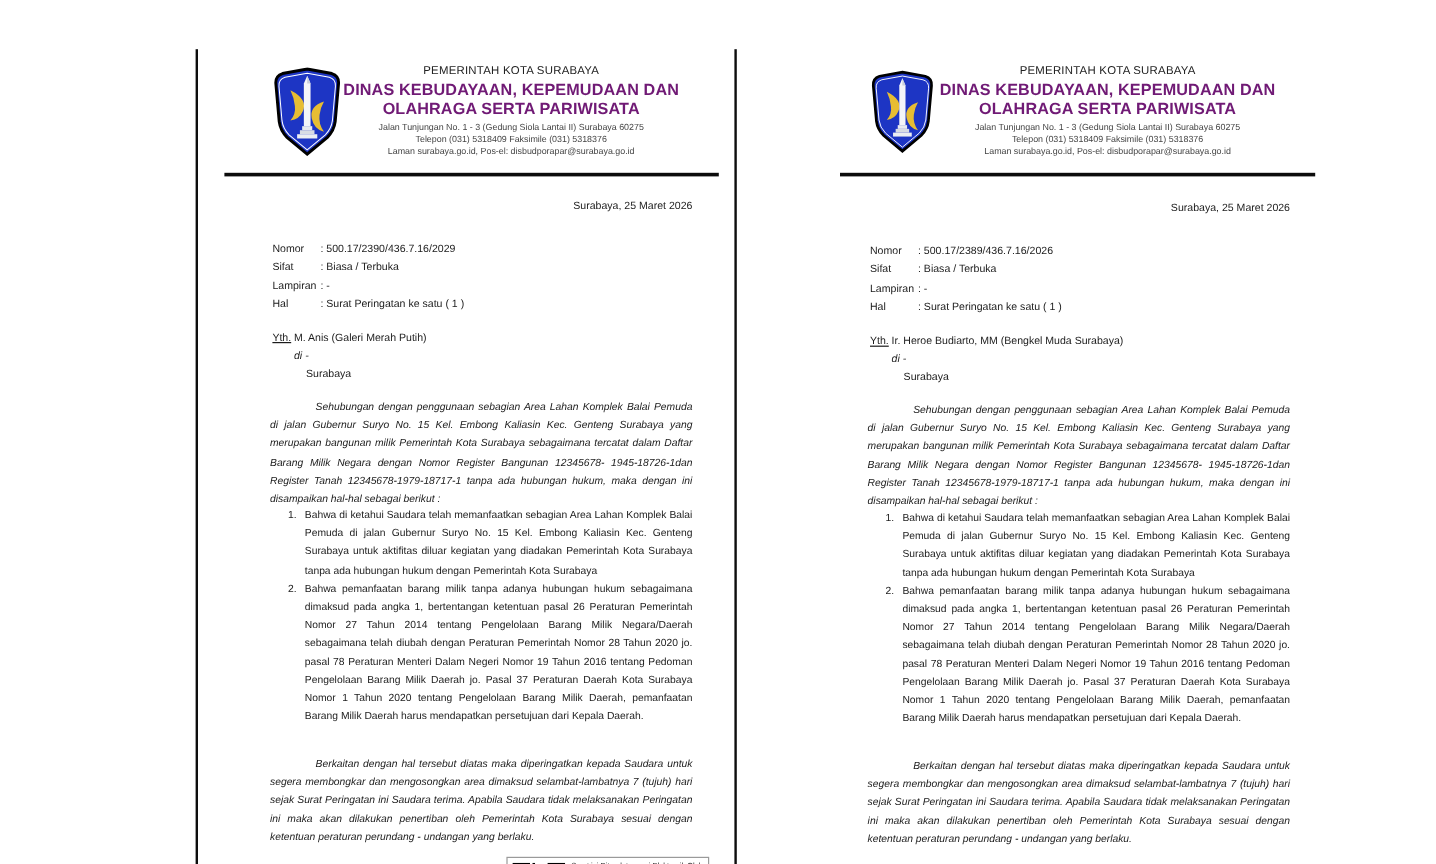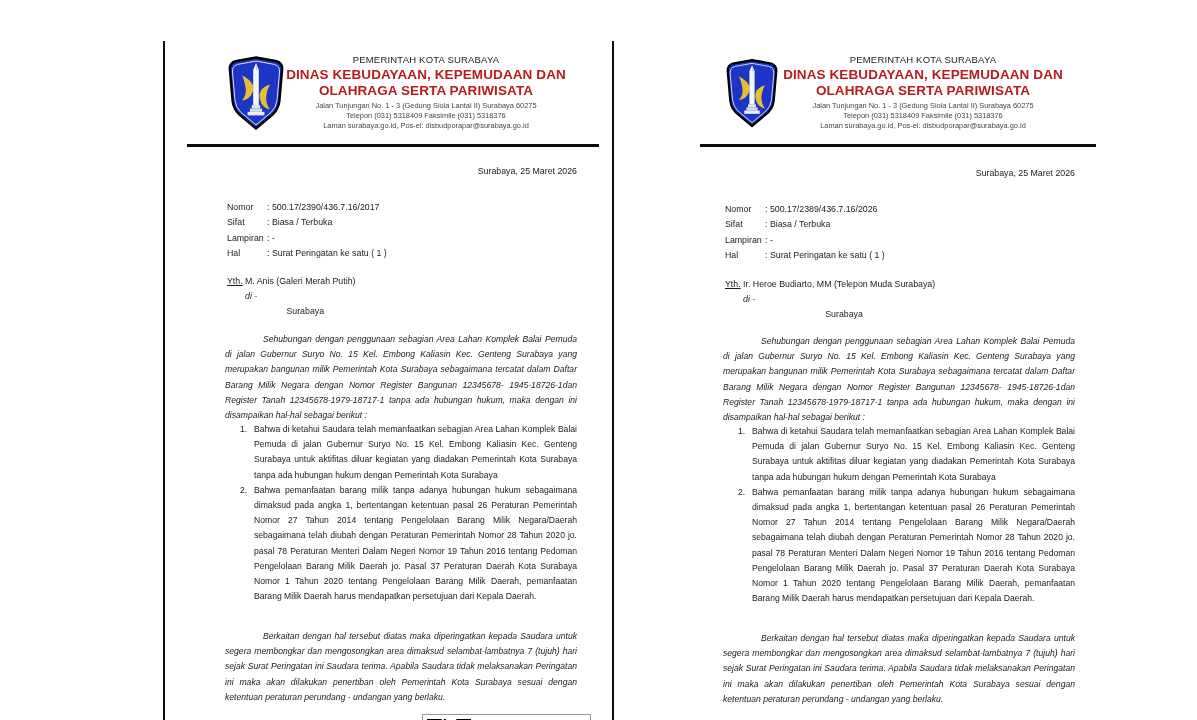--- a/index.html
+++ b/index.html
@@ -16,36 +16,36 @@
   .page.right .content{left:42px;}
 
   
   .emblem{position:absolute;}
   .page.left  .emblem{left:63px;top:15px;width:56px;height:74px;}
   .page.right .emblem{left:45px;top:17px;width:52px;height:70px;}
   .lh-text{position:absolute;top:13px;width:352px;text-align:center;}
   .page.left  .lh-text{left:85px;}
   .page.right .lh-text{left:66px;}
   .lh-gov{font-size:9.5px;letter-spacing:.2px;color:#222;}
-  .lh-agency{font-size:13.5px;font-weight:bold;color:#b91c1c;line-height:15.5px;margin-top:2px;letter-spacing:.1px;}
+  .lh-agency{font-size:13.5px;font-weight:bold;color:#701a75;line-height:15.5px;margin-top:2px;letter-spacing:.1px;}
   .lh-addr{font-size:7.4px;color:#454545;line-height:10px;margin-top:3px;}
   .lh-rule{position:absolute;top:103px;height:3px;background:#0c0c0c;}
   .page.left  .lh-rule{left:22px;width:412px;}
   .page.right .lh-rule{left:19px;width:396px;}
 
   
   .dateline{position:absolute;right:0;font-size:8.8px;}
   .meta{position:absolute;left:2px;font-size:8.8px;}
   .meta-row{height:15.6px;display:flex;align-items:flex-end;}
   .meta-label{width:40px;flex:0 0 40px;}
   .addressee{position:absolute;left:2px;font-size:8.8px;line-height:15.2px;}
   .addr-row1{display:flex;}
   .addr-yth{width:18px;flex:0 0 18px;text-decoration:underline;}
   .addr-di{margin-left:18px;font-style:italic;}
-  .addr-city{margin-left:28px;text-align:center;}
+  .addr-city{margin-left:28px;}
   .para{position:absolute;left:0;width:352px;font-size:8.6px;line-height:15.2px;text-align:justify;font-style:italic;}
   .para.indent{text-indent:38px;}
   .list{position:absolute;left:0;width:352px;}
   .list-item{position:relative;font-size:8.6px;line-height:15.2px;text-align:justify;padding-left:29px;}
   .list-num{position:absolute;left:15px;top:0;}
 
   
   .sigbox{position:absolute;background:#fff;border:1px solid #9a9a9a;box-sizing:border-box;}
   .page.left  .sigbox{left:257px;top:673px;width:169px;height:60px;}
   .page.right .sigbox{left:232px;top:680px;width:172px;height:55px;}
@@ -81,21 +81,21 @@
     <div class="lh-addr" style="margin-top:0">Laman surabaya.go.id, Pos-el: disbudporapar@surabaya.go.id</div>
   </div>
   <div class="lh-rule"></div>
 
   <div class="content">
     <div class="dateline" style="top:125px">Surabaya, 25 Maret 2026</div>
 
     <div class="meta" style="top:155px">
       <div class="meta-row">
           <span class="meta-label">Nomor</span>
-          <span>: 500.17/2390/436.7.16/2017</span>
+          <span>: 500.17/2390/436.7.16/2029</span>
         </div>
       <div class="meta-row">
           <span class="meta-label">Sifat</span>
           <span>: Biasa / Terbuka</span>
         </div>
       <div class="meta-row">
           <span class="meta-label">Lampiran</span>
           <span>: -</span>
         </div>
       <div class="meta-row">
@@ -224,21 +224,21 @@
         </div>
       <div class="meta-row">
           <span class="meta-label">Hal</span>
           <span>: Surat Peringatan ke satu ( 1 )</span>
         </div>
     </div>
 
     <div class="addressee" style="top:236px">
       <div class="addr-row1">
           <span class="addr-yth">Yth.</span>
-          <span>Ir. Heroe Budiarto, MM (Telepon Muda Surabaya)</span>
+          <span>Ir. Heroe Budiarto, MM (Bengkel Muda Surabaya)</span>
         </div>
       <div class="addr-di">di -</div>
       <div class="addr-city">Surabaya</div>
     </div>
 
     <div class="para indent" style="top:293px">Sehubungan dengan penggunaan sebagian Area Lahan Komplek Balai Pemuda di jalan Gubernur Suryo No. 15 Kel. Embong Kaliasin Kec. Genteng Surabaya yang merupakan bangunan milik Pemerintah Kota Surabaya sebagaimana tercatat dalam Daftar Barang Milik Negara dengan Nomor Register Bangunan 12345678- 1945-18726-1dan Register Tanah 12345678-1979-18717-1 tanpa ada hubungan hukum, maka dengan ini disampaikan hal-hal sebagai berikut :</div>
 
     <div class="list" style="top:383px">
       <div class="list-item">
         <span class="list-num">1.</span>

